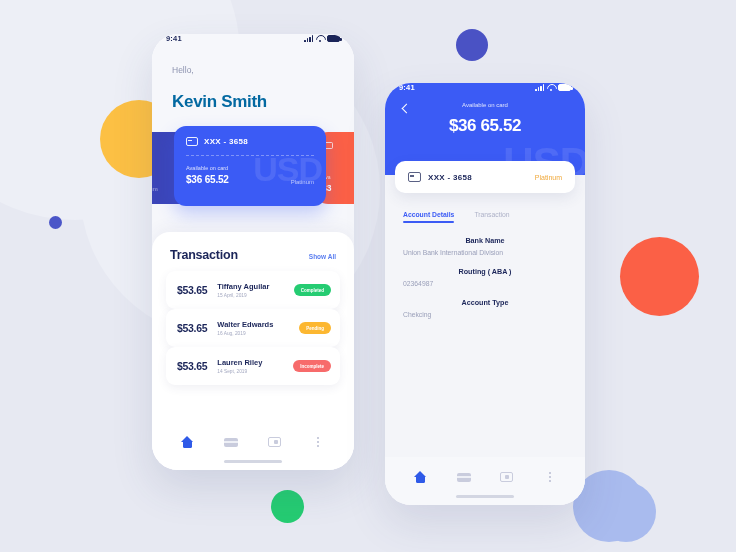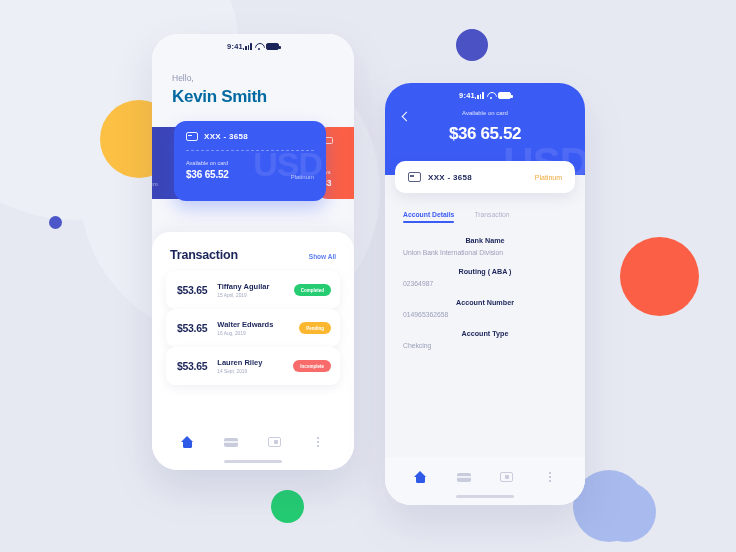--- a/index.html
+++ b/index.html
@@ -46,22 +46,22 @@
     box-shadow: 0 18px 42px rgba(60,70,120,0.14);
   }
   .phone-right {
     left: 385px; top: 83px;
     width: 200px; height: 422px;
     box-shadow: 0 18px 42px rgba(60,70,120,0.13);
   }
 
   
   .statusbar {
-    display: flex; align-items: center; justify-content: center;
-    padding: 8px 14px 0 14px;
+    display: flex; align-items: center; justify-content: space-between;
+    padding: 0 14px 0 14px;
     font-size: 7.5px; font-weight: bold;
   }
   .statusbar .sb-time { letter-spacing: 0.2px; }
   .sb-icons { display: flex; align-items: center; gap: 3px; }
   .bars { display: flex; align-items: flex-end; gap: 1px; height: 7px; }
   .bars i { display: block; width: 1.5px; background: currentColor; border-radius: 0.5px; }
   .bars i:nth-child(1) { height: 2.5px; }
   .bars i:nth-child(2) { height: 4px; }
   .bars i:nth-child(3) { height: 5.5px; }
   .bars i:nth-child(4) { height: 7px; }
@@ -84,21 +84,21 @@
     content: ""; position: absolute; right: -2.6px; top: 2px;
     width: 1.4px; height: 3px; background: currentColor; border-radius: 0 1px 1px 0;
   }
   .sb-dark { color: #1b2559; }
   .sb-light { color: #ffffff; }
 
   
   .lp-body { background: #f6f7fb; height: 100%; position: relative; }
 
   .greet { padding: 22px 20px 0 20px; }
-  .greet-hello { font-size: 8.5px; color: #8e94b0; margin-bottom: 4px; }
+  .greet-hello { font-size: 8.5px; color: #8e94b0; margin-bottom: 17px; }
   .greet-name { font-size: 17px; font-weight: bold; color: #0369a1; letter-spacing: -0.3px; }
 
   .cards-row { position: relative; height: 84px; margin-top: 14px; }
 
   .card {
     position: absolute; border-radius: 12px; overflow: hidden;
   }
   .card-side-left {
     left: -12px; top: 6px; width: 52px; height: 72px;
     background: #3b45b8; border-radius: 12px;
@@ -455,24 +455,20 @@
     <div class="rp-details">
       <div>
         <div class="detail-label">Bank Name</div>
         <div class="detail-value">Union Bank International Division</div>
       </div>
       <div>
         <div class="detail-label">Routing ( ABA )</div>
         <div class="detail-value">02364987</div>
       </div>
       <div>
-        <div class="detail-label">Account Number</div>
-        <div class="detail-value">014965362658</div>
-      </div>
-      <div>
         <div class="detail-label">Account Type</div>
         <div class="detail-value">Chekcing</div>
       </div>
     </div>
 
     <div class="rp-navbar">
       <div class="nav-items">
         <span class="nav-item">
             <span class="home-ico"></span>
           </span>

